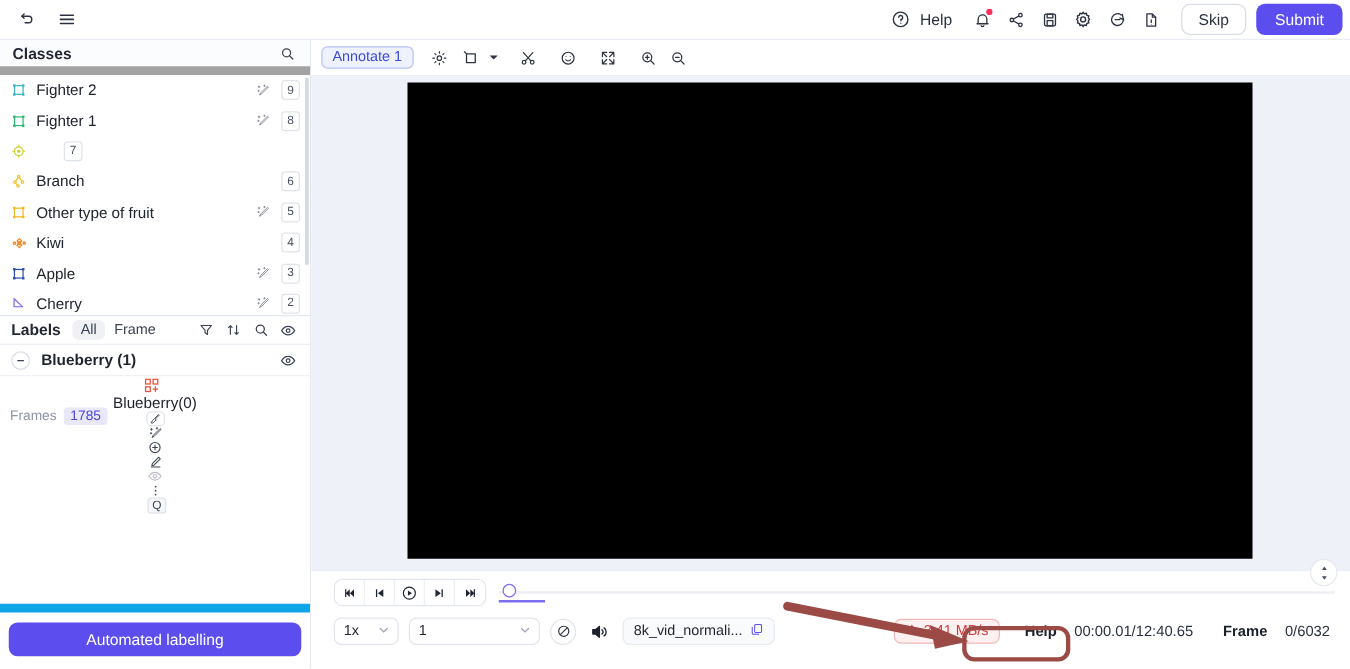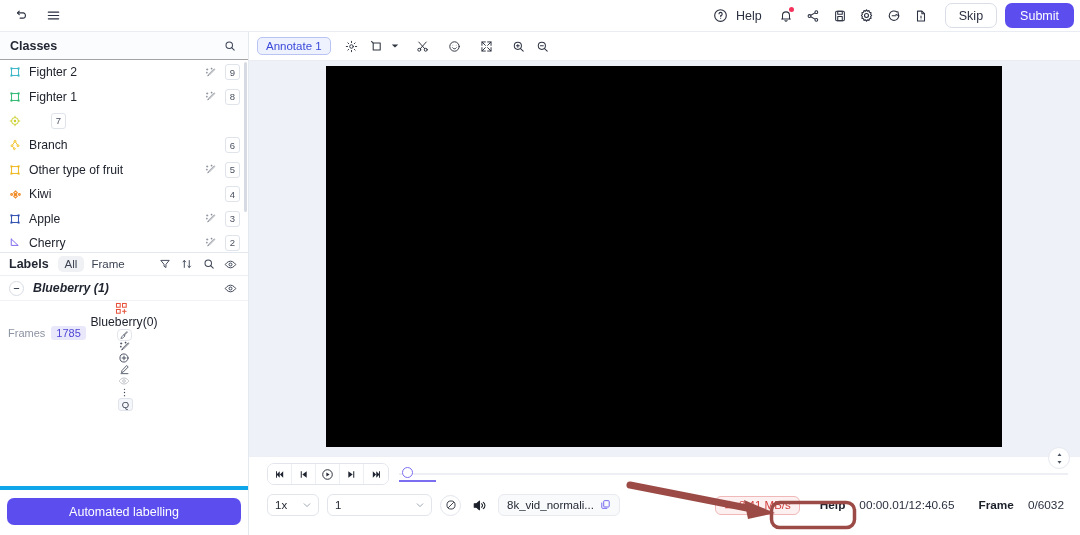--- a/index.html
+++ b/index.html
@@ -48,21 +48,21 @@
   }
 
   
   #sidebar {
     position: absolute; left: 0; top: 32px; width: 249px; height: 503px;
     background: #ffffff; border-right: 1px solid #e4e8ef;
     display: flex; flex-direction: column;
   }
   .panel-head {
     height: 28px; display: flex; align-items: center; padding: 0 10px;
-    border-bottom: 1px solid #a3a3a3; background: #fbfcfd;
+    border-bottom: 7px solid #a3a3a3; background: #fbfcfd;
   }
   .panel-title { font-size: 12.5px; font-weight: bold; color: #232834; }
   .panel-head .sp { flex: 1; }
 
   #classes-list {
     height: 192px; overflow: hidden; position: relative;
   }
   .class-row {
     height: 24.4px; display: flex; align-items: center; padding: 0 8px 0 8px;
     cursor: pointer; gap: 7px;
@@ -92,21 +92,20 @@
   .seg-item {
     font-size: 11.5px; padding: 2px 7px; border-radius: 5px; cursor: pointer; color: #3b4252;
   }
   .seg-item.active { background: #f0f1f5; }
   .lh-sp { flex: 1; }
   .lh-ico { width: 17px; height: 17px; display: flex; align-items: center; justify-content: center; cursor: pointer; color: #3c4354; }
 
   .group-row {
     height: 25px; display: flex; align-items: center; padding: 0 9px; gap: 9px;
     border-bottom: 1px solid #f0f2f6;
-    font-style: italic;
   }
   .collapse-btn {
     width: 15px; height: 15px; border: 1px solid #d8dce4; border-radius: 50%;
     display: flex; align-items: center; justify-content: center; cursor: pointer; background: #fff;
   }
   .group-name { font-size: 12.3px; font-weight: bold; color: #1f242f; }
   .grp-sp { flex: 1; }
 
   .label-row {
     height: 22px; display: flex; align-items: center; padding: 0 8px; gap: 0px; flex-direction: column;
@@ -124,21 +123,21 @@
     width: 15px; height: 16px; border: 1px solid #dfe3ea; border-radius: 3px; background: #f6f7fa;
     font-size: 9.5px; color: #3d4454; display: flex; align-items: center; justify-content: center;
     margin-left: 3px;
   }
   .frames-row { display: flex; align-items: center; gap: 6px; padding: 2px 8px 0 8px; height: 18px; }
   .frames-lbl { font-size: 11px; color: #8c93a1; }
   .frames-val {
     font-size: 11px; color: #4f46d6; background: #e9e8fb; border-radius: 3px; padding: 1px 5px;
   }
   .sb-fill { flex: 1; }
-  .auto-wrap { padding: 8px 7px 10px 7px; border-top: 4px solid #0ea5e9; }
+  .auto-wrap { padding: 8px 7px 10px 7px; border-top: 7px solid #0ea5e9; }
   #automated-labelling {
     width: 100%; height: 27px; border: none; border-radius: 7px; background: #5b4dee;
     color: #fff; font-size: 12.5px; cursor: pointer; font-family: "Liberation Sans", sans-serif;
   }
 
   
   #main { position: absolute; left: 249px; top: 32px; width: 831px; height: 503px; background: #fff; }
   #anno-toolbar {
     height: 29px; display: flex; align-items: center; padding: 0 8px; gap: 2px;
     border-bottom: 1px solid #e9ecf2; background: #fff;

